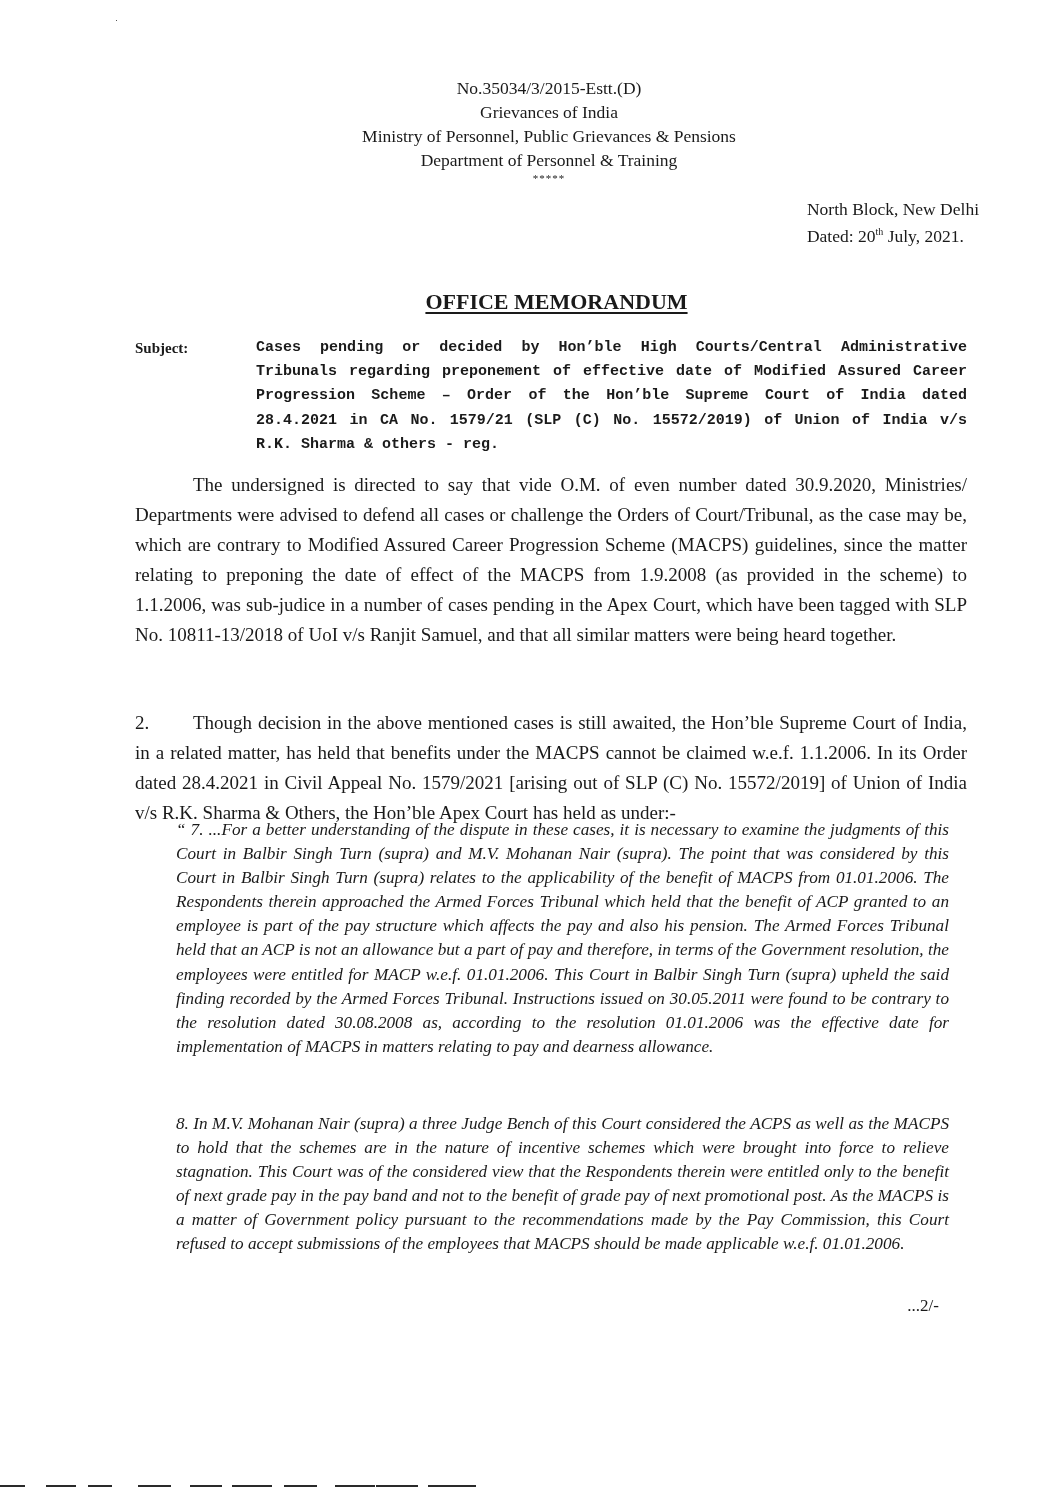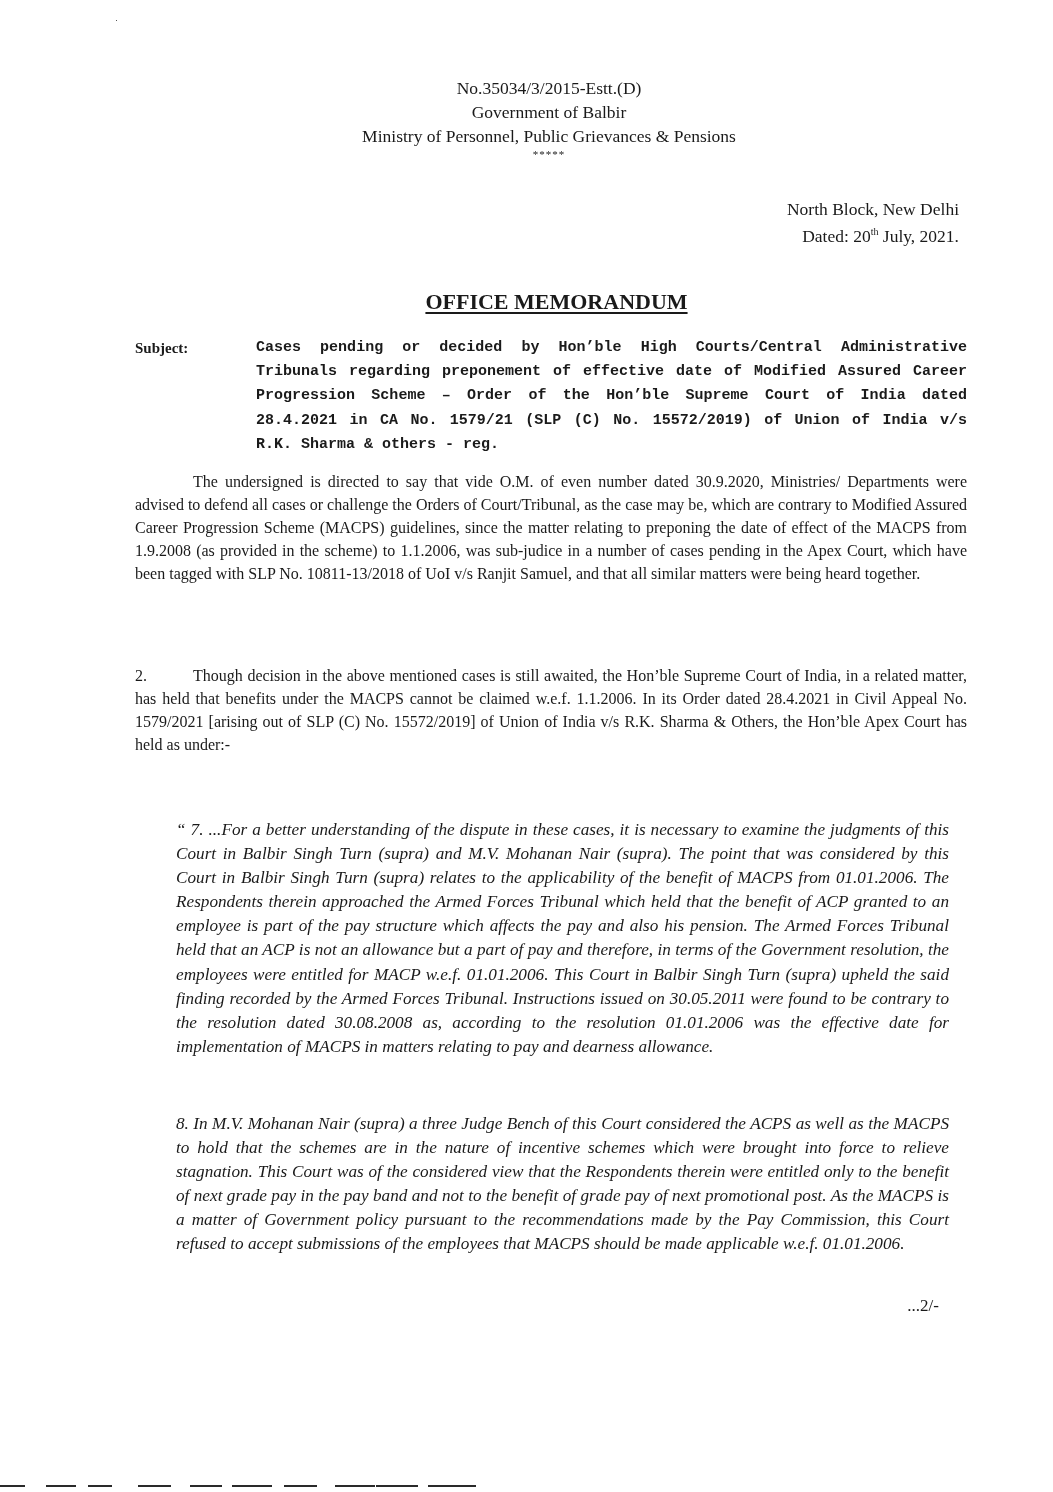--- a/index.html
+++ b/index.html
@@ -32,23 +32,22 @@
       padding-left: 45px;
       box-sizing: border-box;
     }
     .header-block .stars {
       font-size: 11px;
       line-height: 12px;
       letter-spacing: 1px;
     }
     .place-date {
       position: absolute;
-      right: 90px;
+      right: 70px;
       top: 196px;
-      text-align: right;
       font-size: 17.5px;
       line-height: 27px;
     }
     .place-date .line2 { padding-right: 0; }
     sup { font-size: 10px; line-height: 0; }
     .om-title {
       position: absolute;
       left: 0; width: 1053px;
       top: 289px;
       text-align: center;
@@ -76,26 +75,26 @@
     }
     .subject-text {
       margin-left: 121px;
       text-align: justify;
       font-family: Liberation Mono, monospace;
     }
     .para {
       position: absolute;
       left: 135px;
       width: 832px;
-      font-size: 16px;
-      line-height: 23px;
+      font-size: 19px;
+      line-height: 30px;
       text-align: justify;
     }
     .para1 { top: 470px; text-indent: 58px; }
-    .para2 { top: 664px; font-family: Liberation Serif, serif; }
+    .para2 { top: 708px; font-family: Liberation Serif, serif; }
     .para2 .num { display: inline-block; width: 58px; }
     .quote {
       position: absolute;
       left: 176px;
       width: 773px;
       font-style: italic;
       font-size: 17.2px;
       line-height: 24.1px;
       text-align: justify;
     }
@@ -126,22 +125,23 @@
     }
   </style>
 </head>
 <body>
 
 <div class="page">
   <div class="speck"></div>
 
   <div class="header-block">
     <div>No.35034/3/2015-Estt.(D)</div>
-    <div>Government of Balbir</div>
+    <div>Grievances of India</div>
     <div>Ministry of Personnel, Public Grievances &amp; Pensions</div>
+    <div>Department of Personnel &amp; Training</div>
     <div class="stars">*****</div>
   </div>
 
   <div class="place-date">
     <div>North Block, New Delhi</div>
     <div class="line2"><span>Dated: 20</span><sup>th</sup><span> July, 2021.</span></div>
   </div>
 
   <div class="om-title">
     <span>OFFICE MEMORANDUM</span>

